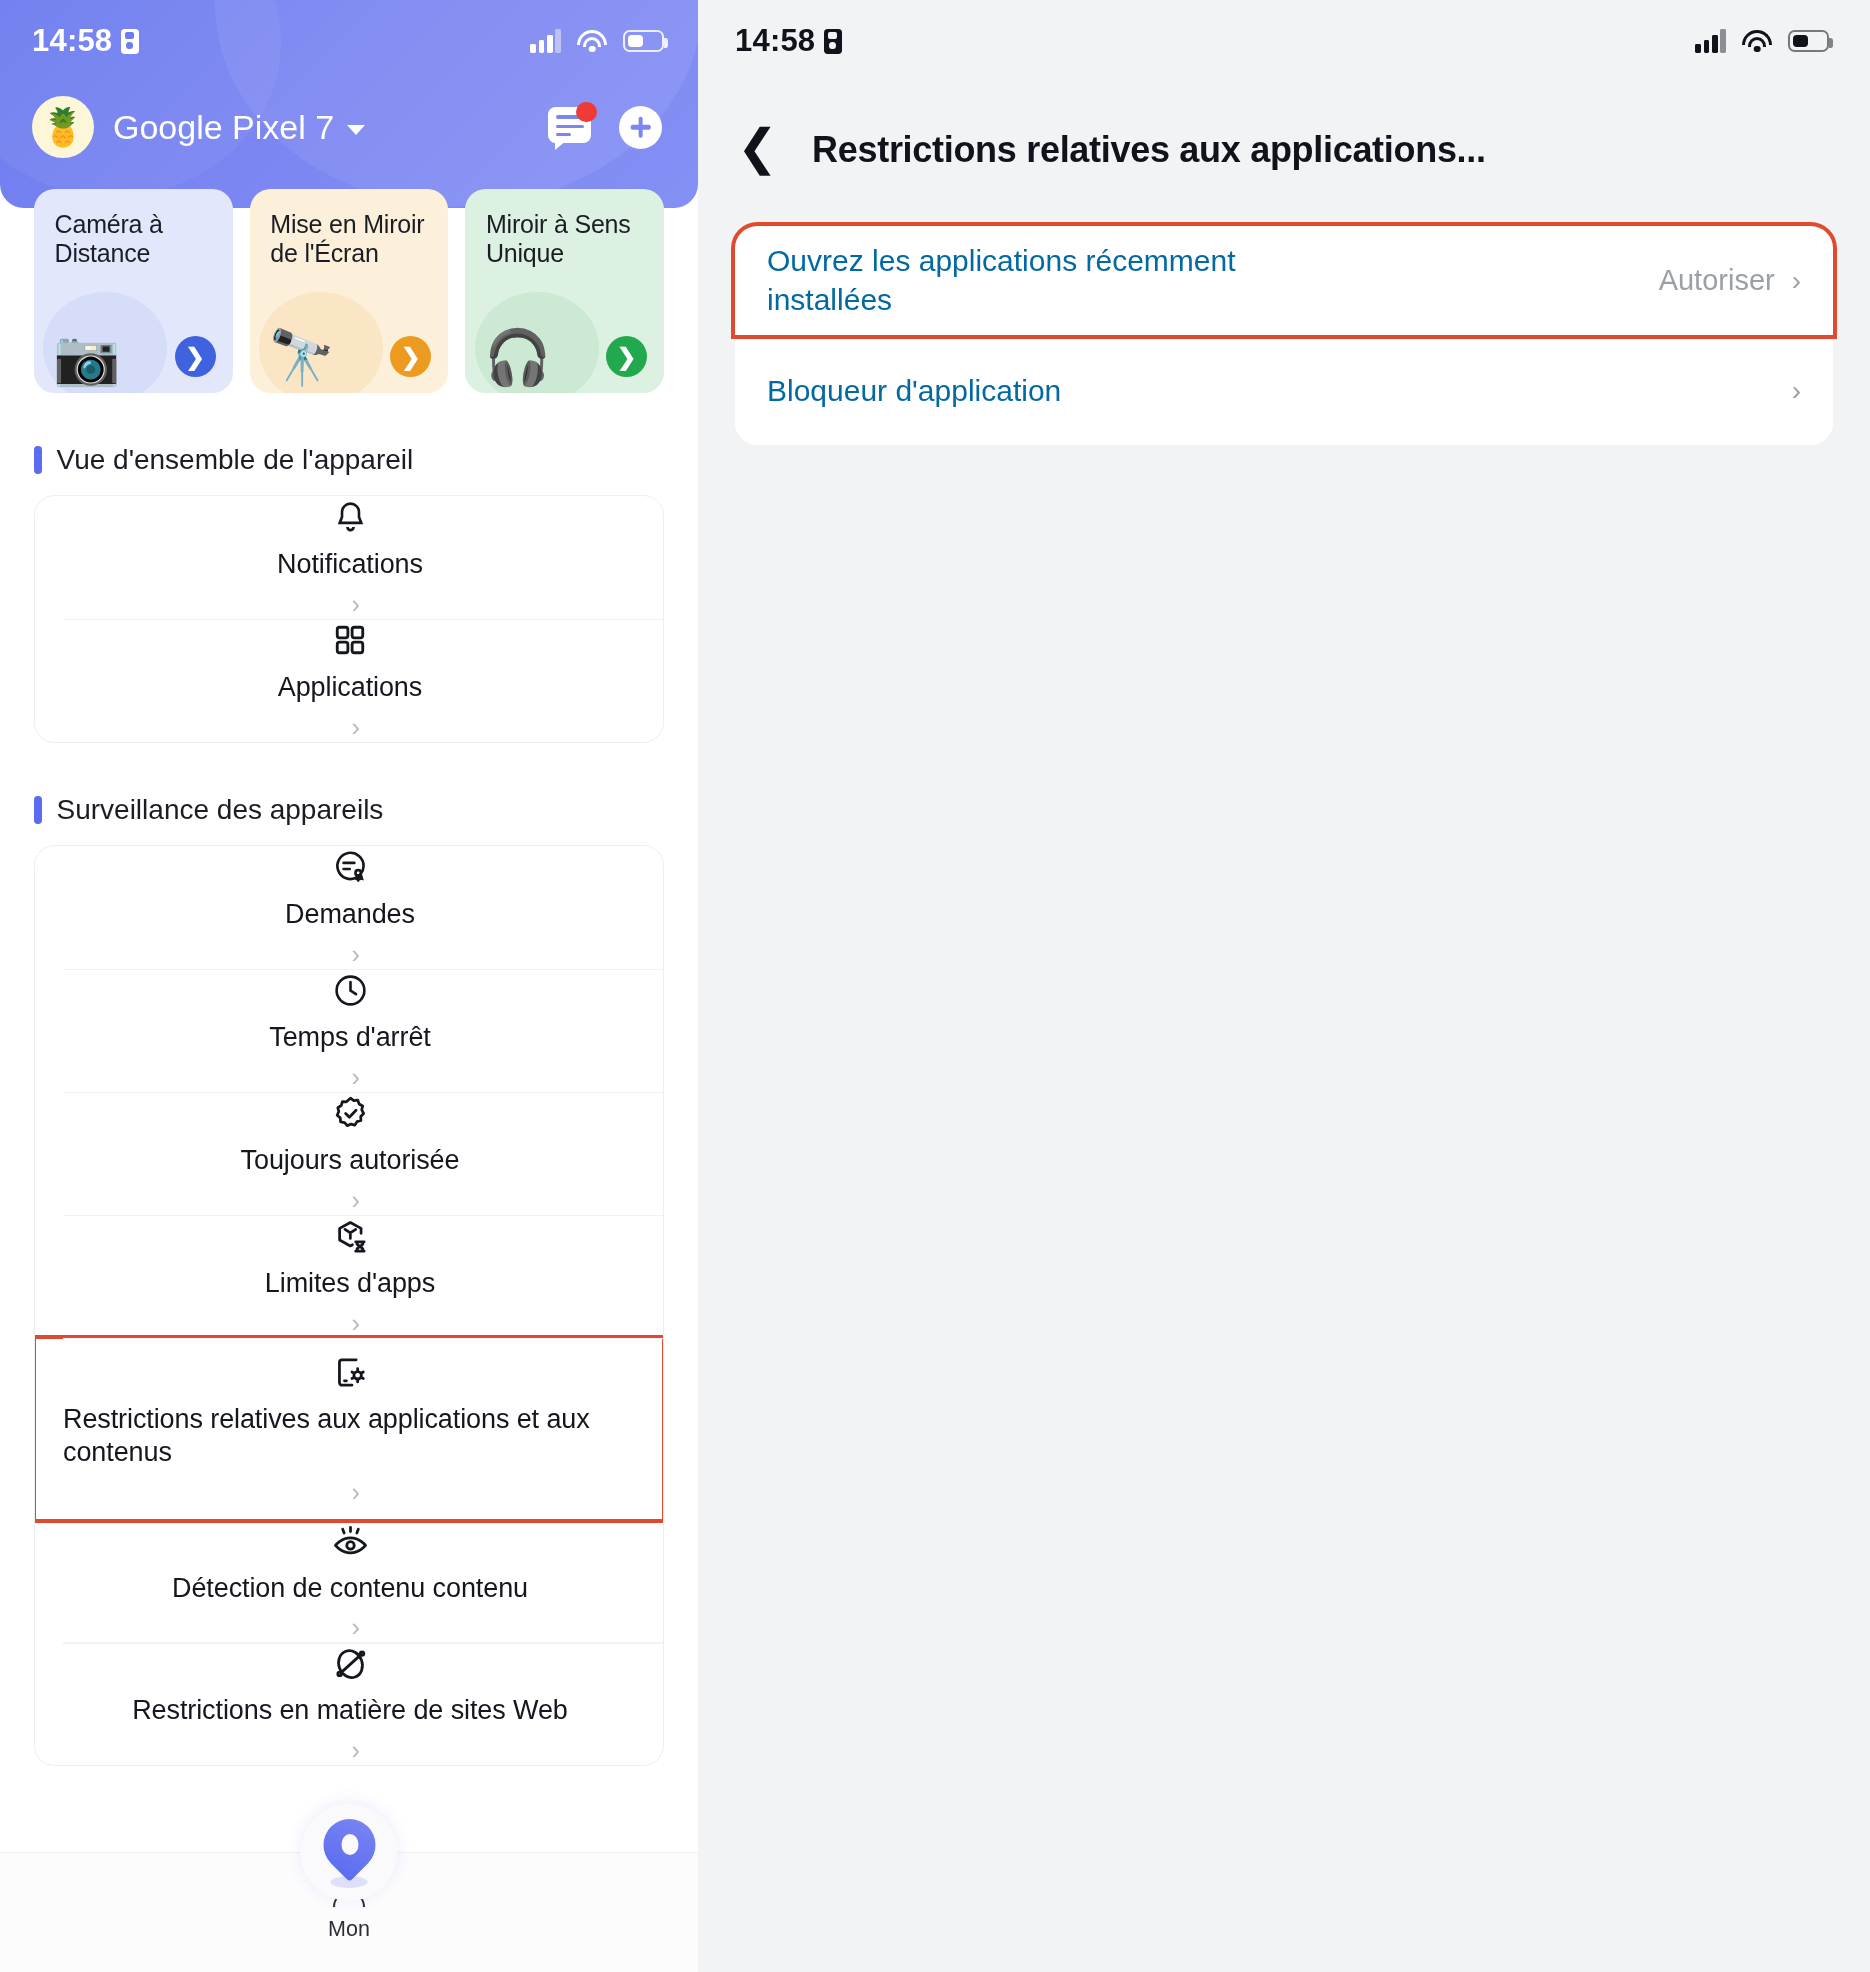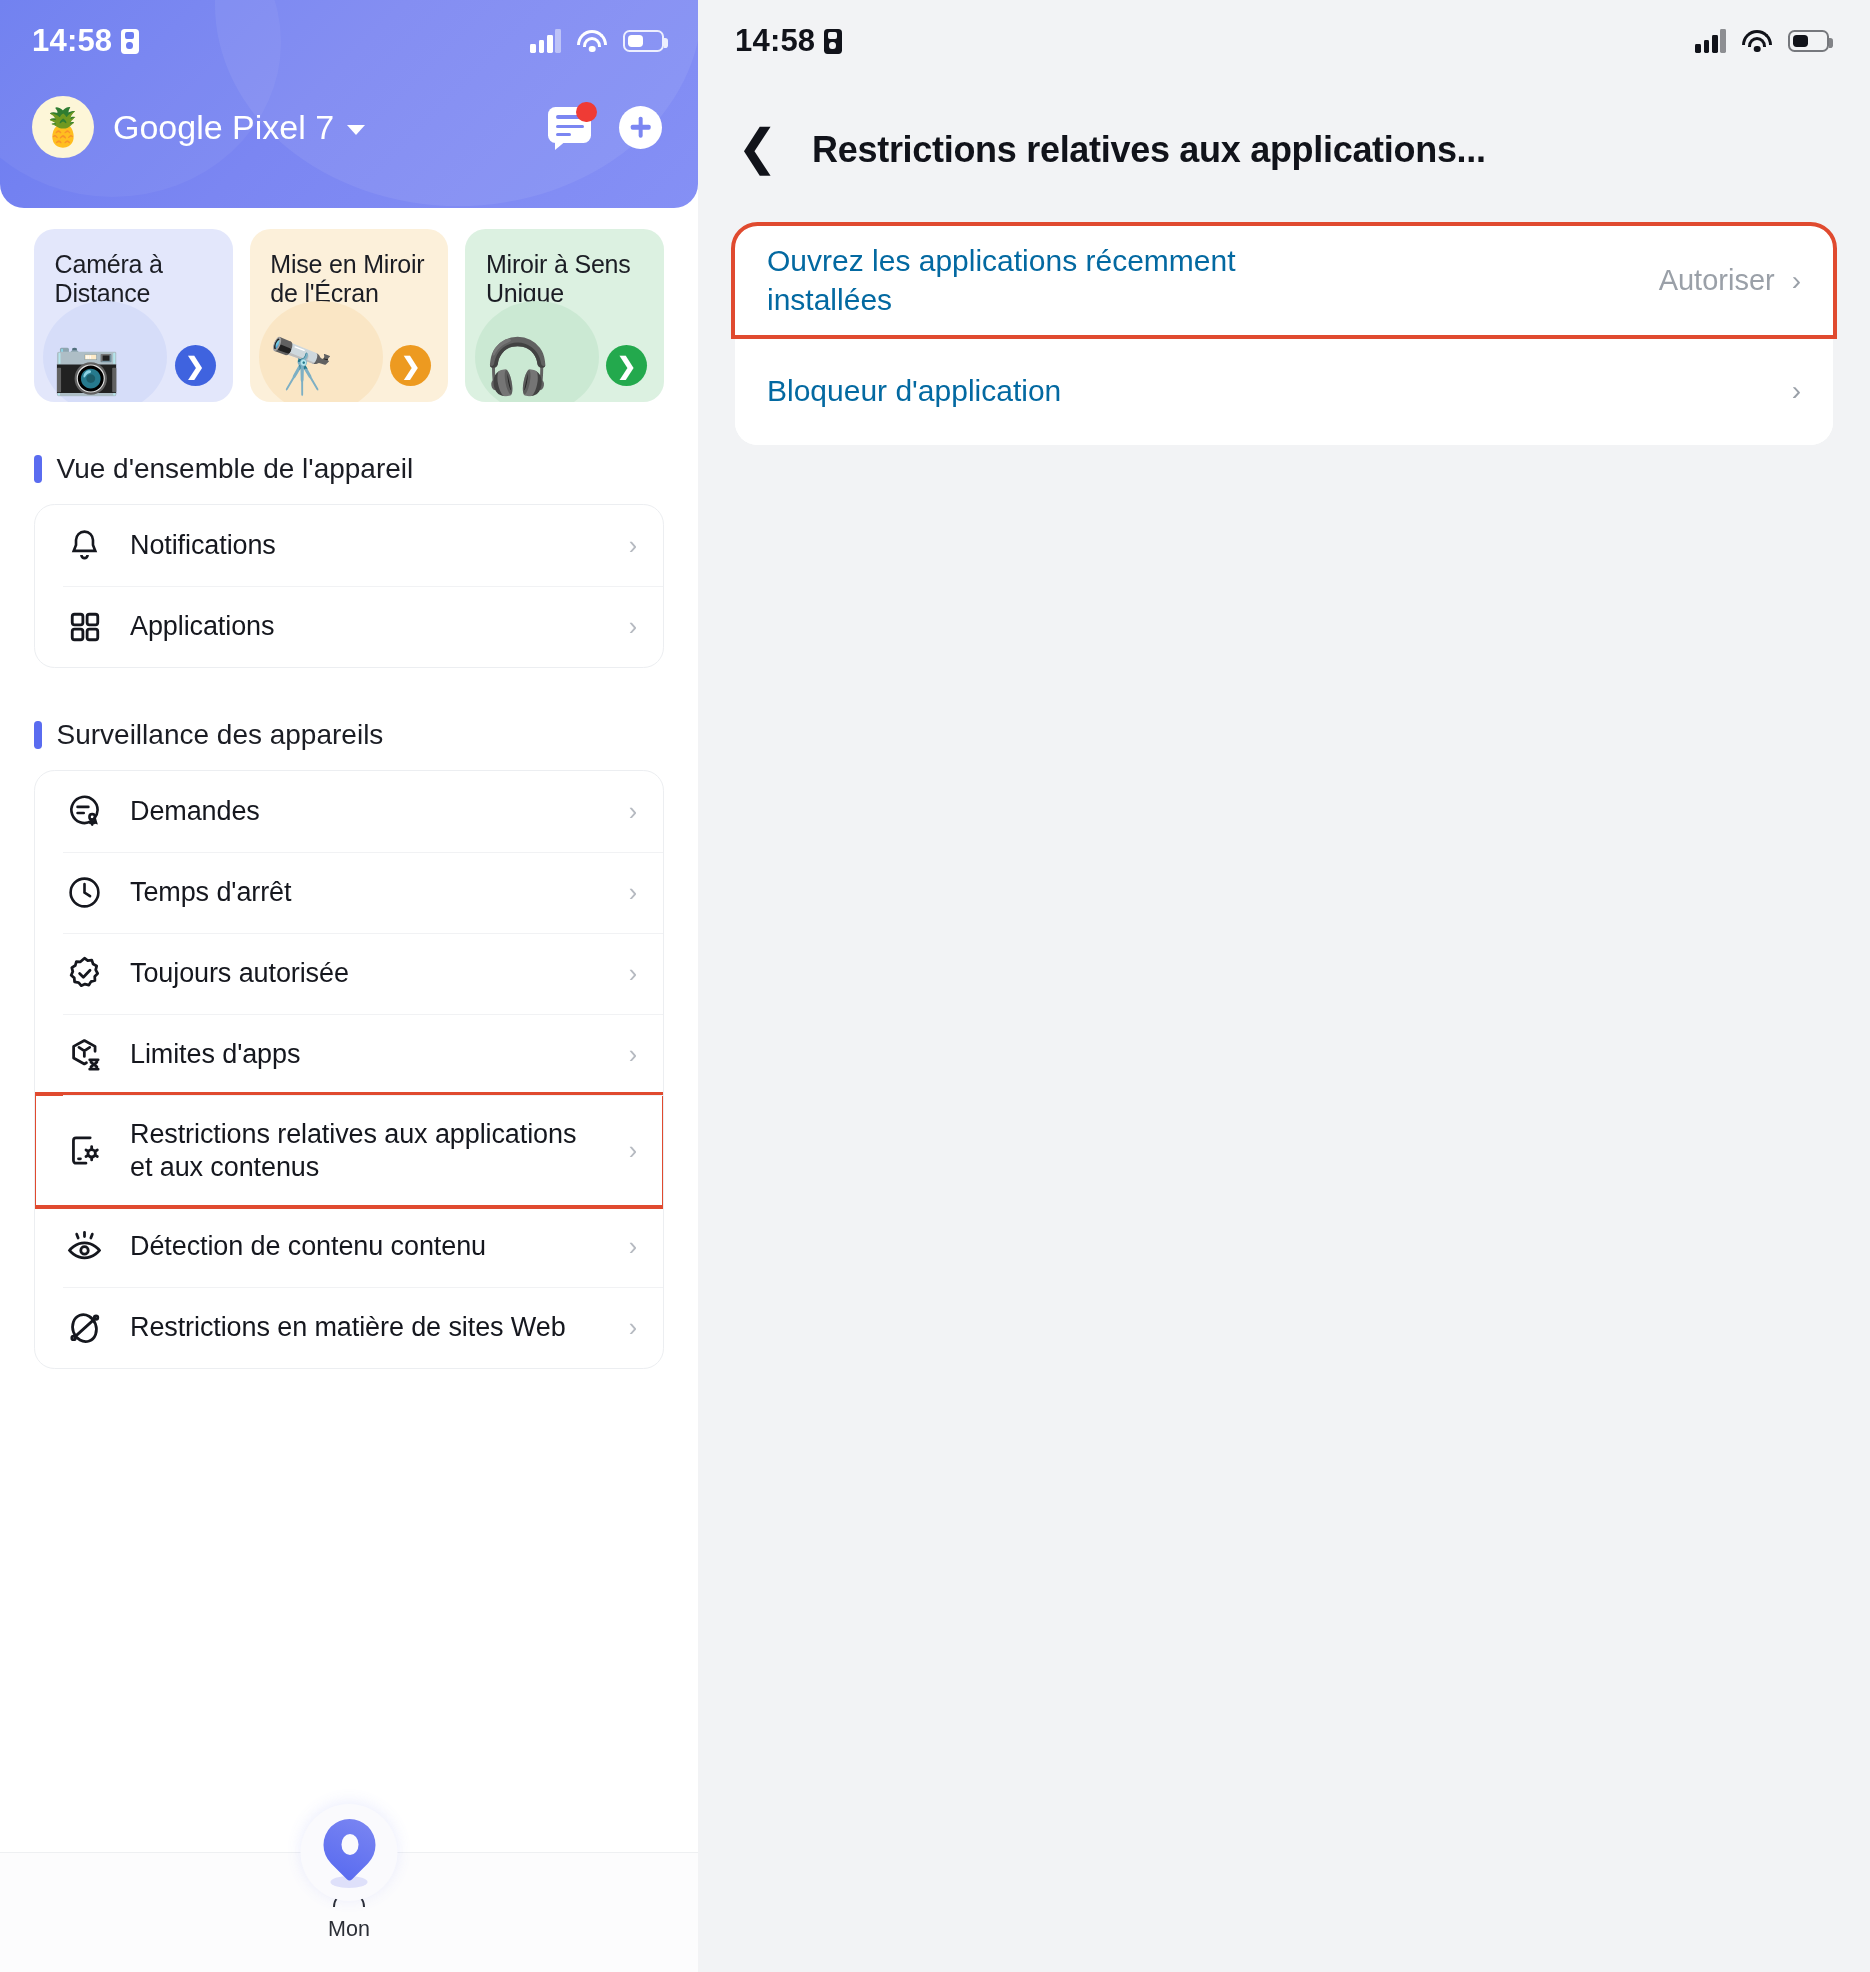--- a/index.html
+++ b/index.html
@@ -136,22 +136,22 @@
   .plus-btn { width:43px;height:43px;border-radius:50%;background:#fff;
     position:relative; }
   .plus-btn::before,.plus-btn::after{ content:""; position:absolute;
     background:#7b86f2; border-radius:1.9px; left:50%; top:50%; }
   .plus-btn::before{ width:20.6px;height:4.7px;transform:translate(-50%,-50%); }
   .plus-btn::after{ width:4.7px;height:20.6px;transform:translate(-50%,-50%); }
 
   
   .cards { display:flex; gap:17px; padding: 17px 34px 0 34px; }
   .fcard {
-    flex:1; height:173px; border-radius:20.6px; padding:20.6px 19px 0 20.6px;
-    position:relative; overflow:hidden;margin-top:40px;
+    flex:1; height:204px; border-radius:20.6px; padding:20.6px 19px 0 20.6px;
+    position:relative; overflow:hidden;
   }
   .fcard .ttl { font-size:25px; line-height:1.18; color:#1b1d24;
     font-weight:400; letter-spacing:-0.2px; }
   .fcard-bottom { position:absolute; left:0; right:0; bottom:9.4px;
     display:flex; align-items:center; justify-content:space-between;
     padding: 0 17px 0 19px; }
   .glyph { font-size:54px; line-height:1; filter: saturate(1.15); }
   .go {
     width:41px;height:41px;border-radius:50%;display:flex;
     align-items:center;justify-content:center;color:#fff;
@@ -166,22 +166,22 @@
     margin: 51px 0 19px 34px;
   }
   .sec-bar { width:7.5px; height:28px; border-radius:3.7px; background:#5a6cf0; }
   .sec-title { font-size:28px; color:#1b1d24; }
 
   .card-list {
     margin: 0 34px; background:#fff; border:1.4px solid #eceef1;
     border-radius:20.6px; overflow:hidden;
   }
   .li {
-    display:flex; align-items:center; gap:24px;
-    padding: 0 26px 0 28px; min-height:81px; position:relative;
+    display:flex; align-items:center; gap:9px;
+    padding: 0 26px 0 28px; min-height:81px; position:relative;flex-direction:column;
   }
   .li + .li::before {
     content:""; position:absolute; left:28px; right:0; top:0;
     height:1.4px; background:#f1f2f4;
   }
   .li .ico { width:43px; height:43px; flex:none; color:#15171e;
     display:flex; align-items:center; justify-content:center; }
   .li .lbl { font-size:27px; color:#15171e; flex:1; line-height:1.22;
     letter-spacing:-0.1px; }
   .li .chev { color:#b6bac1; font-size:25px; flex:none; padding-left:11.2px; }

